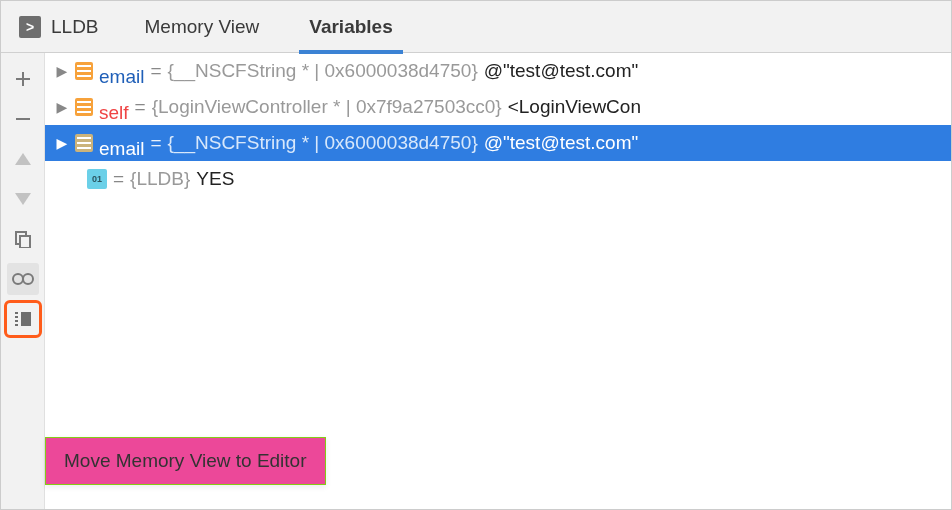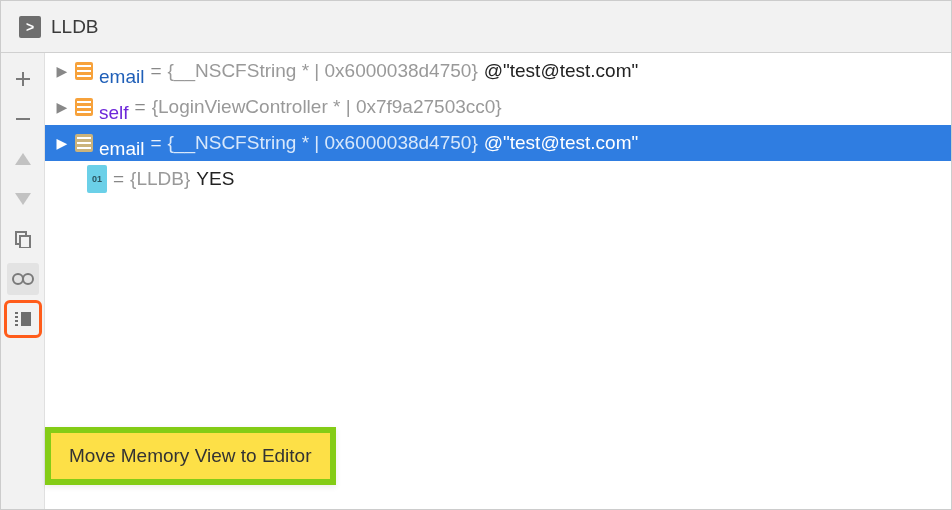--- a/index.html
+++ b/index.html
@@ -17,40 +17,46 @@
     .gutbtn.highlight { outline: 3px solid #ff5c1a; outline-offset: 0px; }
     .content { flex: 1; overflow: hidden; }
     .row { display: flex; align-items: center; height: 36px; padding-left: 10px; gap: 6px; white-space: nowrap; }
     .row.indent { padding-left: 42px; }
     .row.selected { background: #2f7de1; color: #fff; }
     .arrow { width: 14px; text-align: center; color: #888; font-size: 14px; }
     .row.selected .arrow { color: #fff; }
     .objicon { display: inline-block; width: 18px; height: 18px; background: linear-gradient(#f7a23b, #f7a23b); border-radius: 2px; position: relative; }
     .objicon::before { content: ""; position: absolute; left: 2px; right: 2px; top: 3px; height: 2px; background: #fff; box-shadow: 0 5px 0 #fff, 0 10px 0 #fff; }
     .row.selected .objicon { background: #cbb37b; }
-    .boolicon { display: inline-flex; align-items: center; justify-content: center; width: 20px; height: 28px; background: #6bd0e8; color: #2b5560; font-size: 9px; font-weight: bold; border-radius: 2px; }
+    .boolicon { display: inline-flex; align-items: center; justify-content: center; width: 20px; height: 20px; background: #6bd0e8; color: #2b5560; font-size: 9px; font-weight: bold; border-radius: 2px; }
     .varname { color: #1f5fb8; margin-top: 12px; }
-    .varname.selfv { color: #6d28d9; }
+    .varname.selfv { color: #ef4444; }
     .row.selected .varname { color: #fff; }
     .eqg { color: #888; }
     .row.selected .eqg { color: #eaf1fb; }
     .typeg { color: #999; }
     .row.selected .typeg { color: #d8e8fb; }
     .valg { color: #222; }
     .row.selected .valg { color: #fff; }
-    .tooltip { position: absolute; left: 44px; bottom: 24px; background: #fde047; border: 6px solid #84cc16; padding: 12px 18px; font-size: 19px; color: #333; box-shadow: 0 2px 6px rgba(0,0,0,0.08); }
+    .tooltip { position: absolute; left: 44px; bottom: 24px; background: #ec4899; border: 1px solid #84cc16; padding: 12px 18px; font-size: 19px; color: #333; box-shadow: 0 2px 6px rgba(0,0,0,0.08); }
     svg { display: block; }
   </style>
 </head>
 <body>
 
 <div class="topbar">
   <div class="tab-lldb">
     <span class="termicon">&gt;</span>
     <span>LLDB</span>
+  </div>
+  <div class="tab">
+    <span>Memory View</span>
+  </div>
+  <div class="tab active">
+    <span>Variables</span>
   </div>
 </div>
 
 <div class="main">
   <div class="gutter">
     <div class="gutbtn">
       <svg width="18" height="18" viewBox="0 0 18 18">
           <path d="M9 2v14M2 9h14" stroke="#7a7a7a" stroke-width="2" fill="none"></path>
         </svg>
     </div>
@@ -97,20 +103,21 @@
       <span class="eqg">=</span>
       <span class="typeg">{__NSCFString * | 0x6000038d4750}</span>
       <span class="valg">@"test@test.com"</span>
     </div>
     <div class="row">
       <span class="arrow">▶</span>
       <span class="objicon"></span>
       <span class="varname selfv">self</span>
       <span class="eqg">=</span>
       <span class="typeg">{LoginViewController * | 0x7f9a27503cc0}</span>
+      <span class="valg">&lt;LoginViewCon</span>
     </div>
     <div class="row selected">
       <span class="arrow">▶</span>
       <span class="objicon"></span>
       <span class="varname">email</span>
       <span class="eqg">=</span>
       <span class="typeg">{__NSCFString * | 0x6000038d4750}</span>
       <span class="valg">@"test@test.com"</span>
     </div>
     <div class="row indent">

